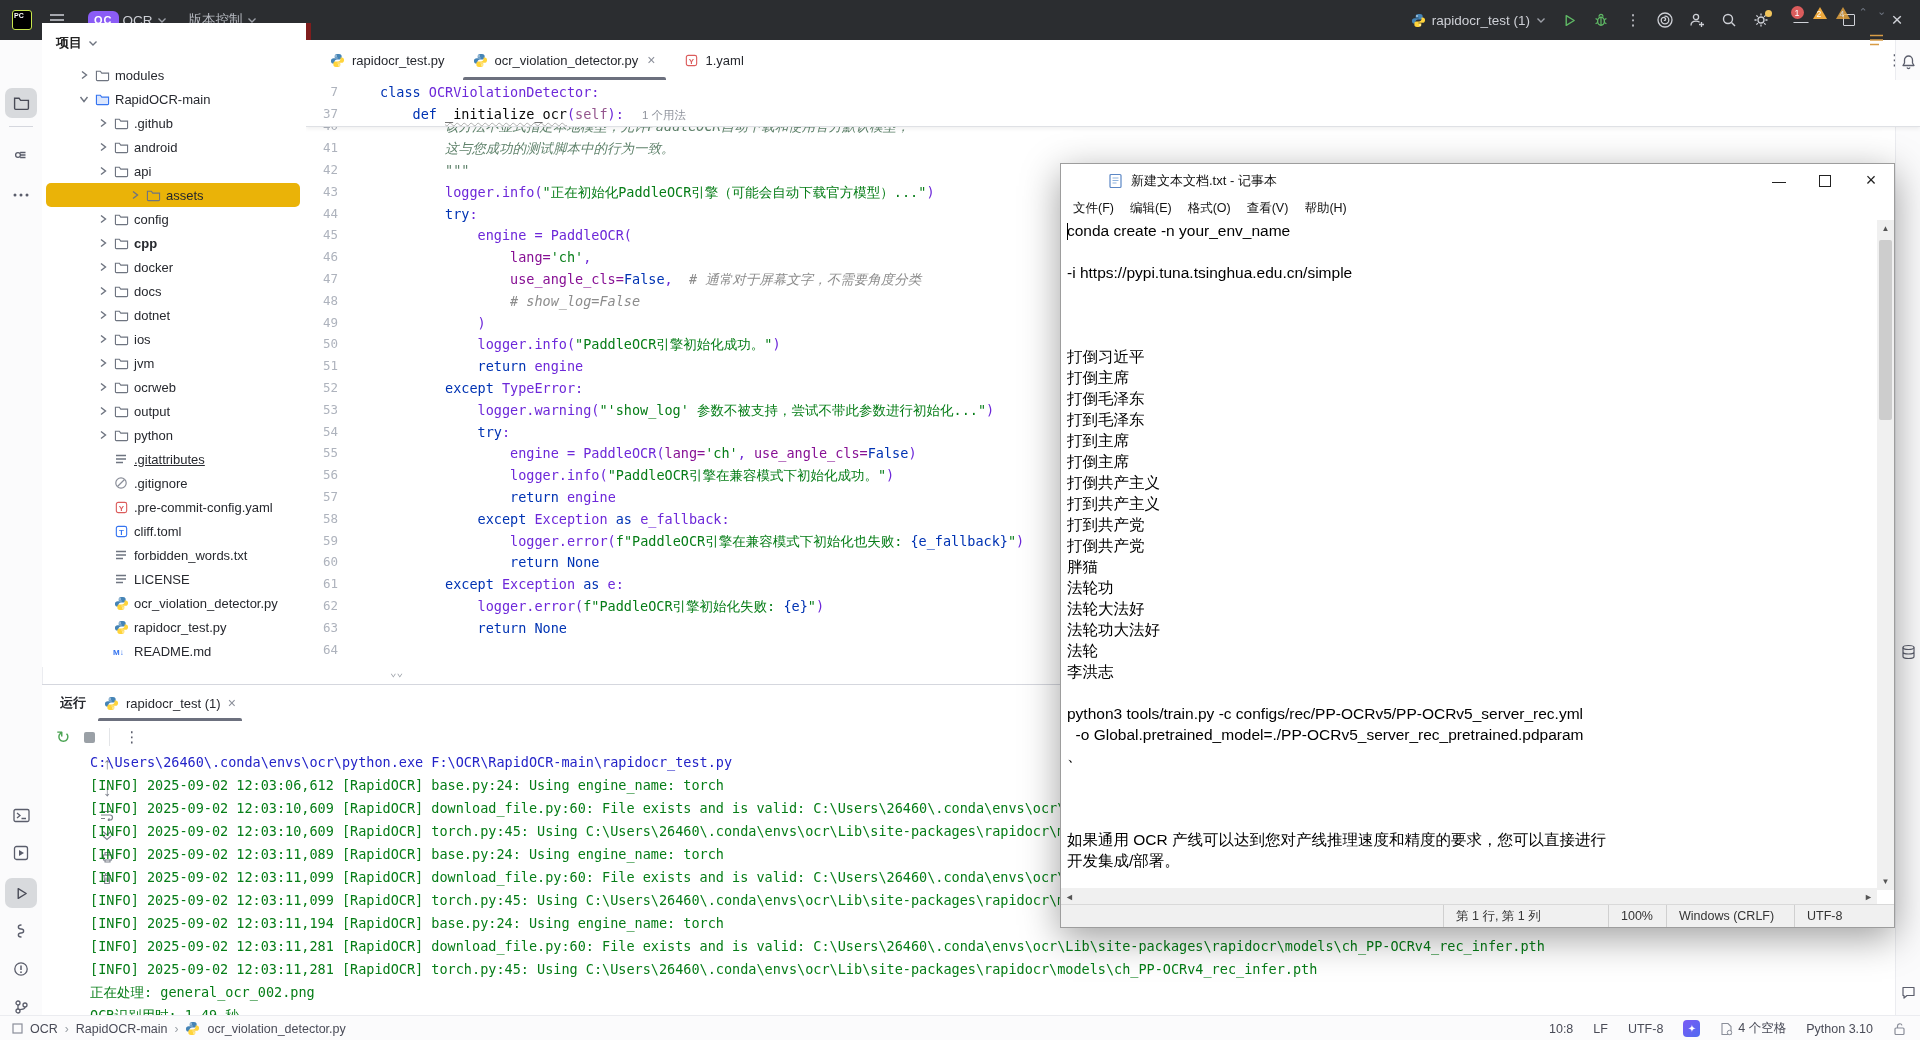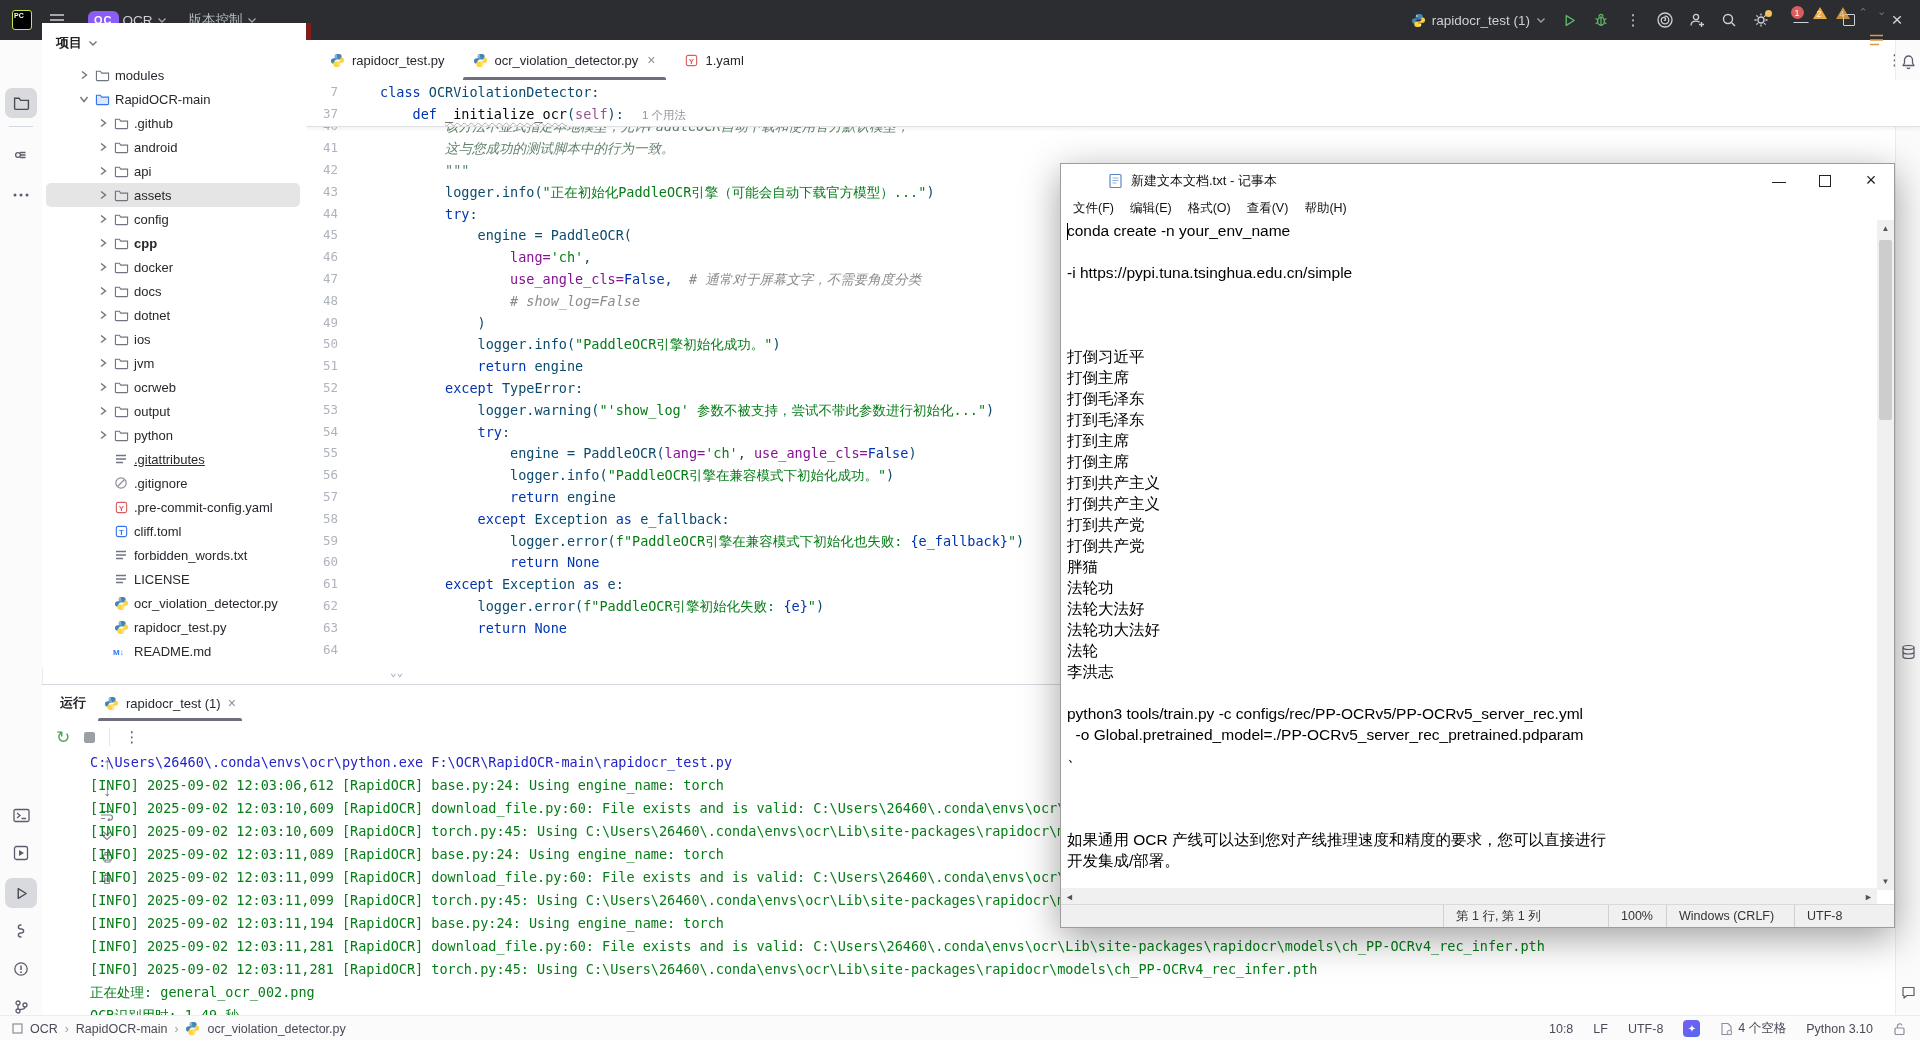--- a/index.html
+++ b/index.html
@@ -24,37 +24,37 @@
   
   #leftstrip{position:absolute;left:0;top:40px;width:42px;height:975px;background:#fbfbfc;border-right:1px solid #ebecf0;}
   .strip-ico{position:absolute;left:5px;width:32px;height:30px;display:flex;align-items:center;justify-content:center;border-radius:7px;color:#5a5d6b;}
   .strip-ico.active{background:#d8dadd;}
   .strip-div{position:absolute;left:9px;width:24px;height:1px;background:#d5d7de;}
   
   #projpanel{position:absolute;left:42px;top:23px;width:264px;height:644px;background:#fff;border-right:5px solid #7f1d1d;overflow:hidden;}
   .proj-head{position:absolute;left:0;top:0;height:40px;display:flex;align-items:center;gap:6px;padding-left:14px;font-size:13px;font-weight:bold;color:#222;}
   #tree{position:absolute;left:0;top:40px;right:0;bottom:0;}
   .trow{position:absolute;left:4px;right:6px;height:24px;display:flex;align-items:center;font-size:13px;color:#26282e;border-radius:5px;white-space:nowrap;overflow:hidden;}
-  .trow.sel{background:#e5e5e5;}
+  .trow.sel{background:#eab308;padding-left:32px;}
   .tchev{width:12px;height:12px;display:inline-flex;flex:none;}
   .tico{width:16px;height:16px;display:inline-flex;flex:none;margin:0 5px 0 4px;align-items:center;justify-content:center;}
   
   #tabbar{position:absolute;left:306px;top:40px;right:0;height:40px;background:#fff;border-bottom:1px solid #ebecf0;display:flex;align-items:stretch;padding-left:10px;}
   .etab{display:flex;align-items:center;gap:7px;padding:0 14px;font-size:13px;color:#26282e;position:relative;}
   .etab.active::after{content:"";position:absolute;left:4px;right:4px;bottom:0;height:3px;background:#6c707e;border-radius:2px 2px 0 0;}
   .etab .close{color:#8a8e99;font-size:14px;margin-left:2px;}
   .tab-kebab{margin-left:auto;display:flex;align-items:center;padding:0 18px;color:#5a5d6b;font-size:15px;}
   
   #editor{position:absolute;left:306px;top:80px;right:0;height:604px;background:#fff;overflow:hidden;font-family:"DejaVu Sans Mono","Liberation Mono",monospace;font-size:13.5px;}
   .cline{position:absolute;left:0;right:0;height:22px;line-height:22px;white-space:pre;}
   .ln{position:absolute;left:0;width:32px;text-align:right;color:#aeb3bd;font-size:12.5px;}
   .codewrap{position:absolute;height:22px;}
   .kw{color:#0033b3;margin-top:15px;} .str{color:#067d17;} .com{color:#8c8c8c;font-style:italic;}
   .doc{color:#5f826b;font-style:italic;} .kwarg{color:#871094;} .brace{color:#0033b3;}
-  .self{color:#94558d;} .plain{color:#0c4a6e;}
+  .self{color:#94558d;} .plain{color:#6d28d9;}
   .fn{color:#080808;text-decoration:underline wavy rgba(0,0,0,.28) 1px;text-underline-offset:3px;}
   .inlay{color:#8f939c;font-size:11.5px;font-family:"Liberation Sans",sans-serif;margin-left:10px;}
   #sticky{position:absolute;left:0;top:0;right:0;height:46px;background:#fff;z-index:5;border-bottom:1px solid #dfe1e5;box-shadow:0 2px 4px rgba(0,0,0,.06);}
   #badges{position:absolute;right:34px;top:6px;display:flex;align-items:center;gap:9px;z-index:6;font-family:"Liberation Sans",sans-serif;font-size:12px;color:#494b57;}
   .b-dot{width:13px;height:13px;border-radius:50%;background:#db5c5c;color:#fff;font-size:9px;display:flex;align-items:center;justify-content:center;}
   .b-tri{width:0;height:0;border-left:7px solid transparent;border-right:7px solid transparent;border-bottom:12px solid #eda93f;position:relative;}
   .b-tri span{position:absolute;left:-3px;top:2px;font-size:8.5px;color:#fff;}
   .chev-g{color:#6e7480;font-size:11px;}
   #ed-burger{position:absolute;right:36px;top:34px;z-index:6;color:#6e7480;}
   .foldhint{position:absolute;left:84px;top:586px;color:#9ba0a8;font-size:11px;z-index:2;}
@@ -824,22 +824,22 @@
         <div class="npline">-i https://pypi.tuna.tsinghua.edu.cn/simple</div>
         <div class="npline"></div>
         <div class="npline"></div>
         <div class="npline"></div>
         <div class="npline">打倒习近平</div>
         <div class="npline">打倒主席</div>
         <div class="npline">打倒毛泽东</div>
         <div class="npline">打到毛泽东</div>
         <div class="npline">打到主席</div>
         <div class="npline">打倒主席</div>
+        <div class="npline">打倒共产主义</div>
         <div class="npline">打到共产主义</div>
-        <div class="npline">打倒共产主义</div>
         <div class="npline">打到共产党</div>
         <div class="npline">打倒共产党</div>
         <div class="npline">胖猫</div>
         <div class="npline">法轮功</div>
         <div class="npline">法轮大法好</div>
         <div class="npline">法轮功大法好</div>
         <div class="npline">法轮</div>
         <div class="npline">李洪志</div>
         <div class="npline"></div>
         <div class="npline">python3 tools/train.py -c configs/rec/PP-OCRv5/PP-OCRv5_server_rec.yml</div>

